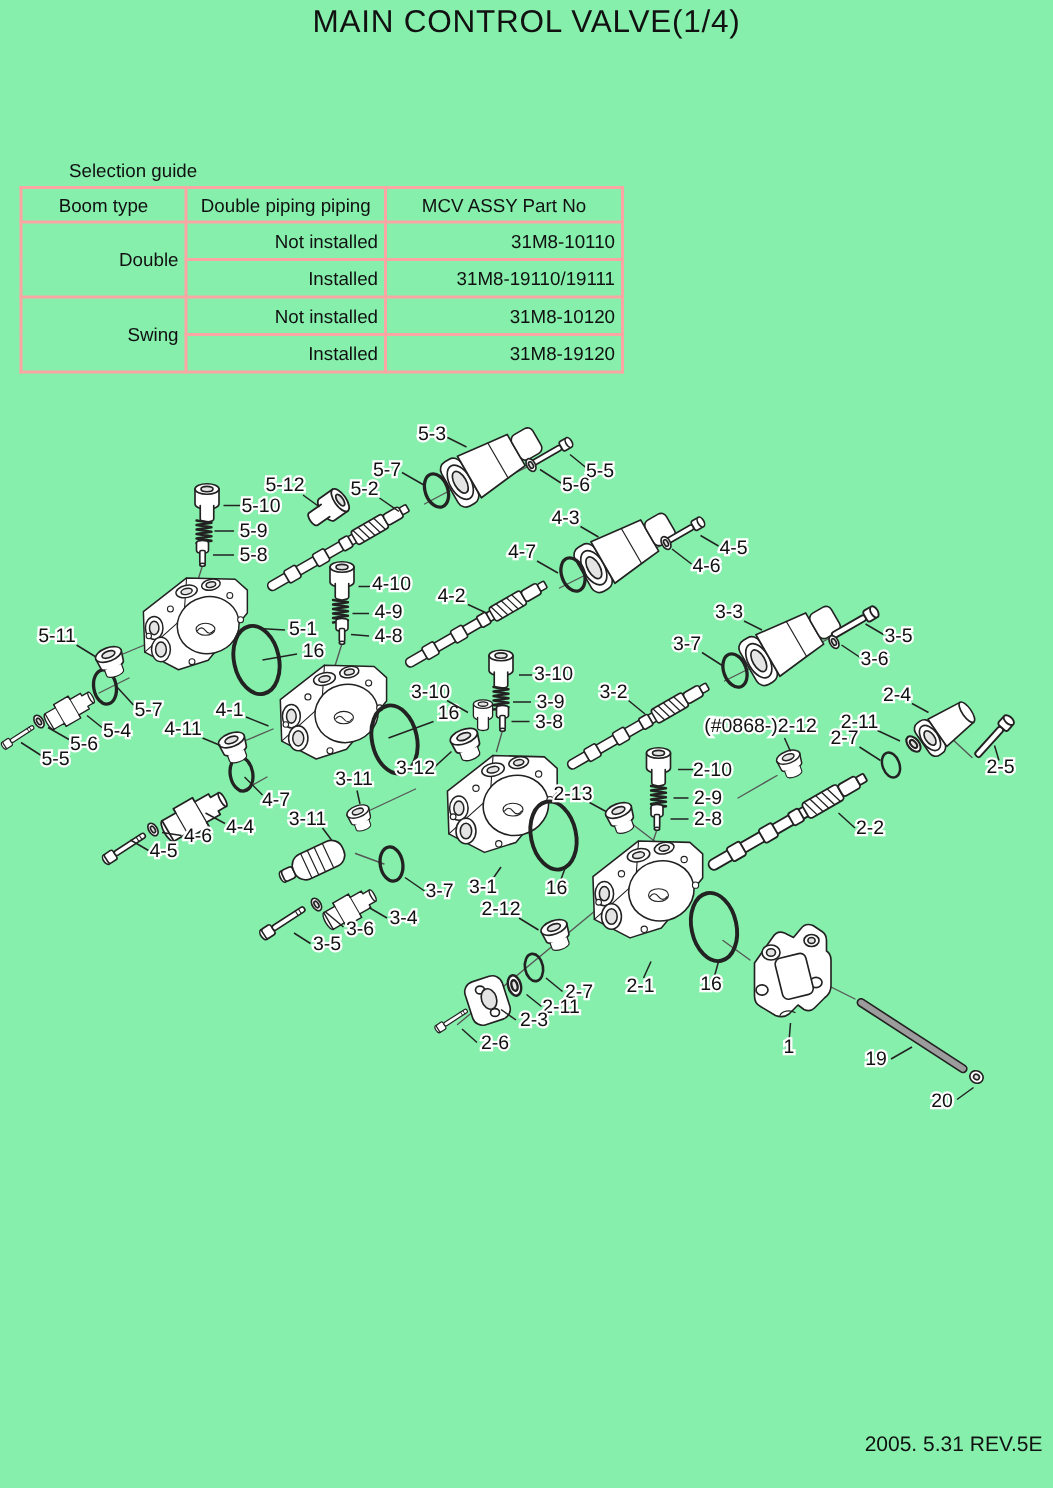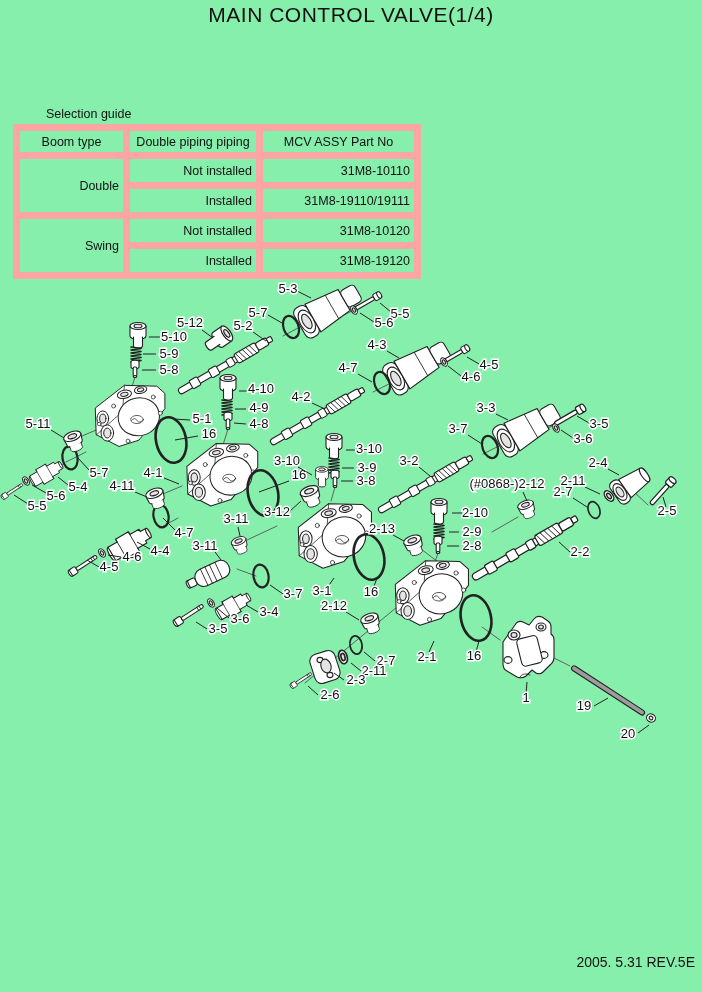--- a/index.html
+++ b/index.html
@@ -3,21 +3,21 @@
 <meta charset="utf-8">
 <style>
   html,body{margin:0;padding:0;background:#777;}
   .page{position:relative;width:702px;height:992px;background:#86efac;overflow:hidden;
         font-family:"Liberation Sans",sans-serif;color:#111;margin:0 auto;}
   .title{position:absolute;top:3px;left:0;width:100%;text-align:center;
          font-size:21px;letter-spacing:.5px;color:#111;}
   .sel-caption{position:absolute;left:18px;top:107px;font-size:12.5px;margin-left:28px;}
   table.selguide{position:absolute;left:13px;top:124px;border-collapse:collapse;
                  table-layout:fixed;width:401px;font-size:12.5px;}
-  table.selguide th,table.selguide td{border:7px solid #fca5a5;text-align:center;
+  table.selguide th,table.selguide td{border:2px solid #fca5a5;text-align:center;
                  font-weight:normal;padding:0 4px;overflow:hidden;white-space:nowrap;margin-top:14px;}
   table.selguide th{height:21px;}
   table.selguide td{height:23px;text-align:right;}
   table.selguide td.partno{text-align:right;padding-left:12px;}
   .footer-left{position:absolute;left:8px;top:998px;font-size:15px;margin-left:20px;}
   .footer-right{position:absolute;right:7px;top:954px;font-size:14px;}
   svg.diagram{position:absolute;left:0;top:0;width:702px;height:992px;}
   .part-label{font-family:"Liberation Sans",sans-serif;font-size:13px;fill:#111;
               text-anchor:middle;paint-order:stroke;stroke:#fff;stroke-width:3px;}
   .leader{stroke:#222;stroke-width:1;}

